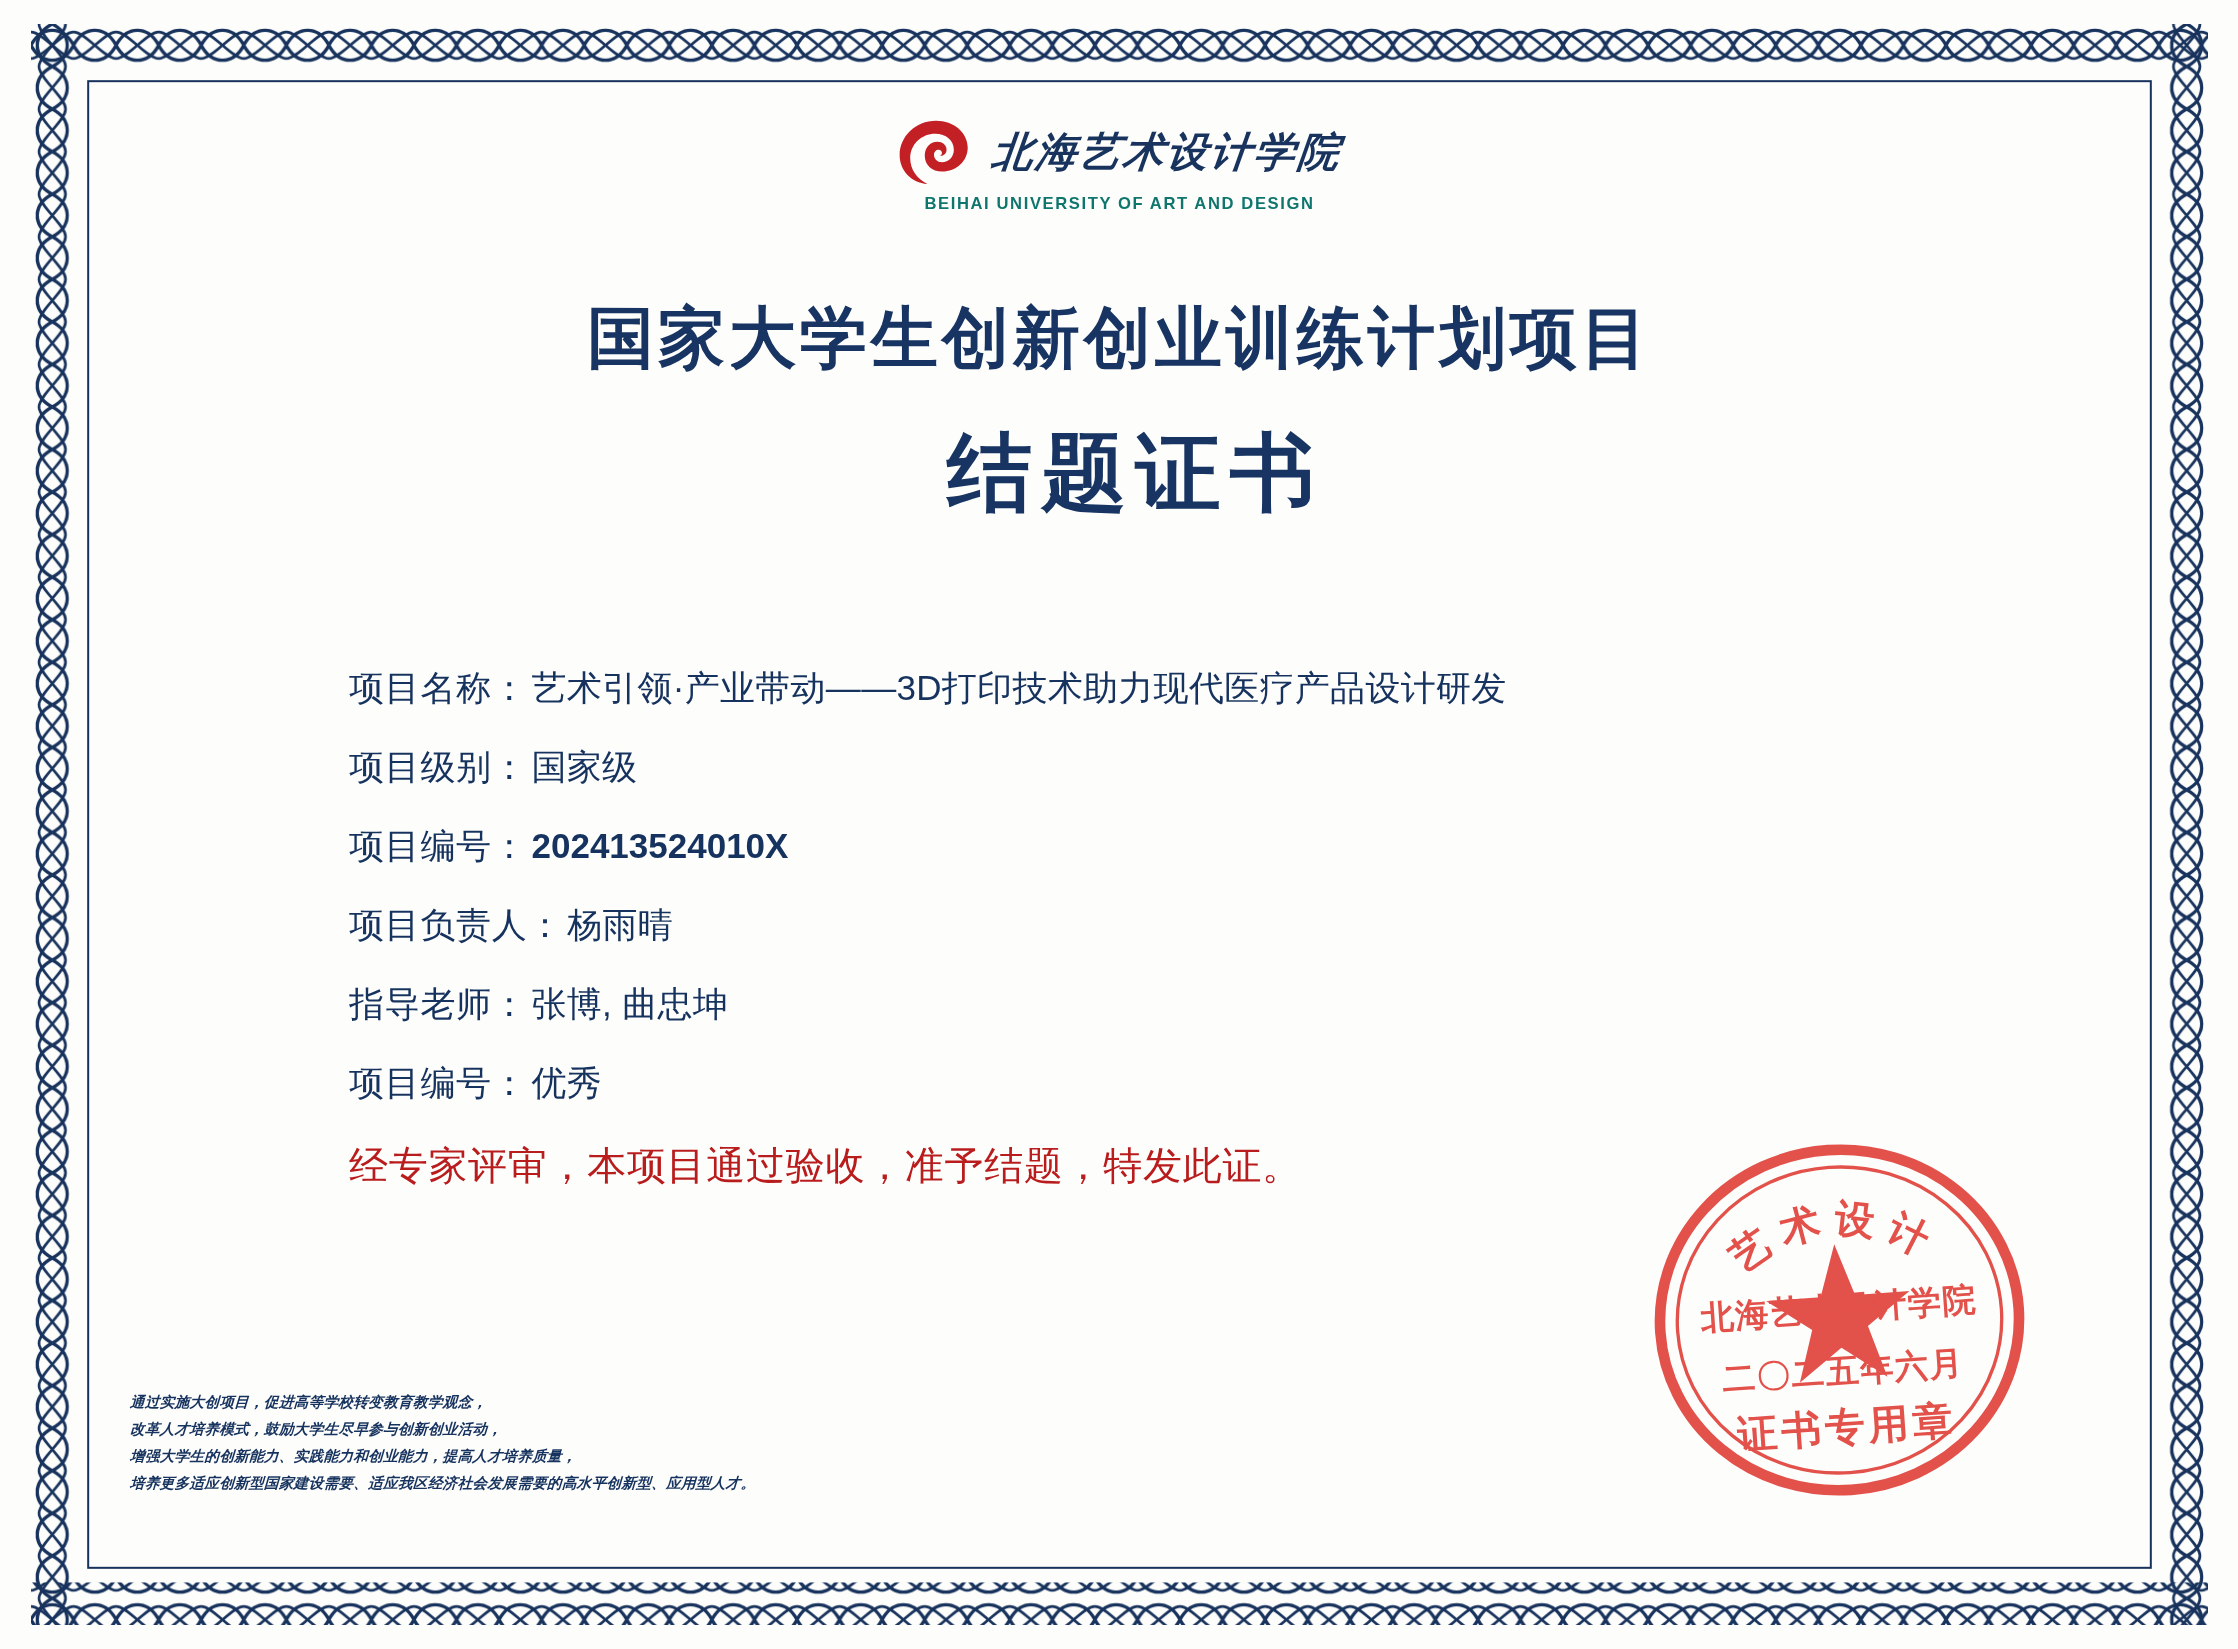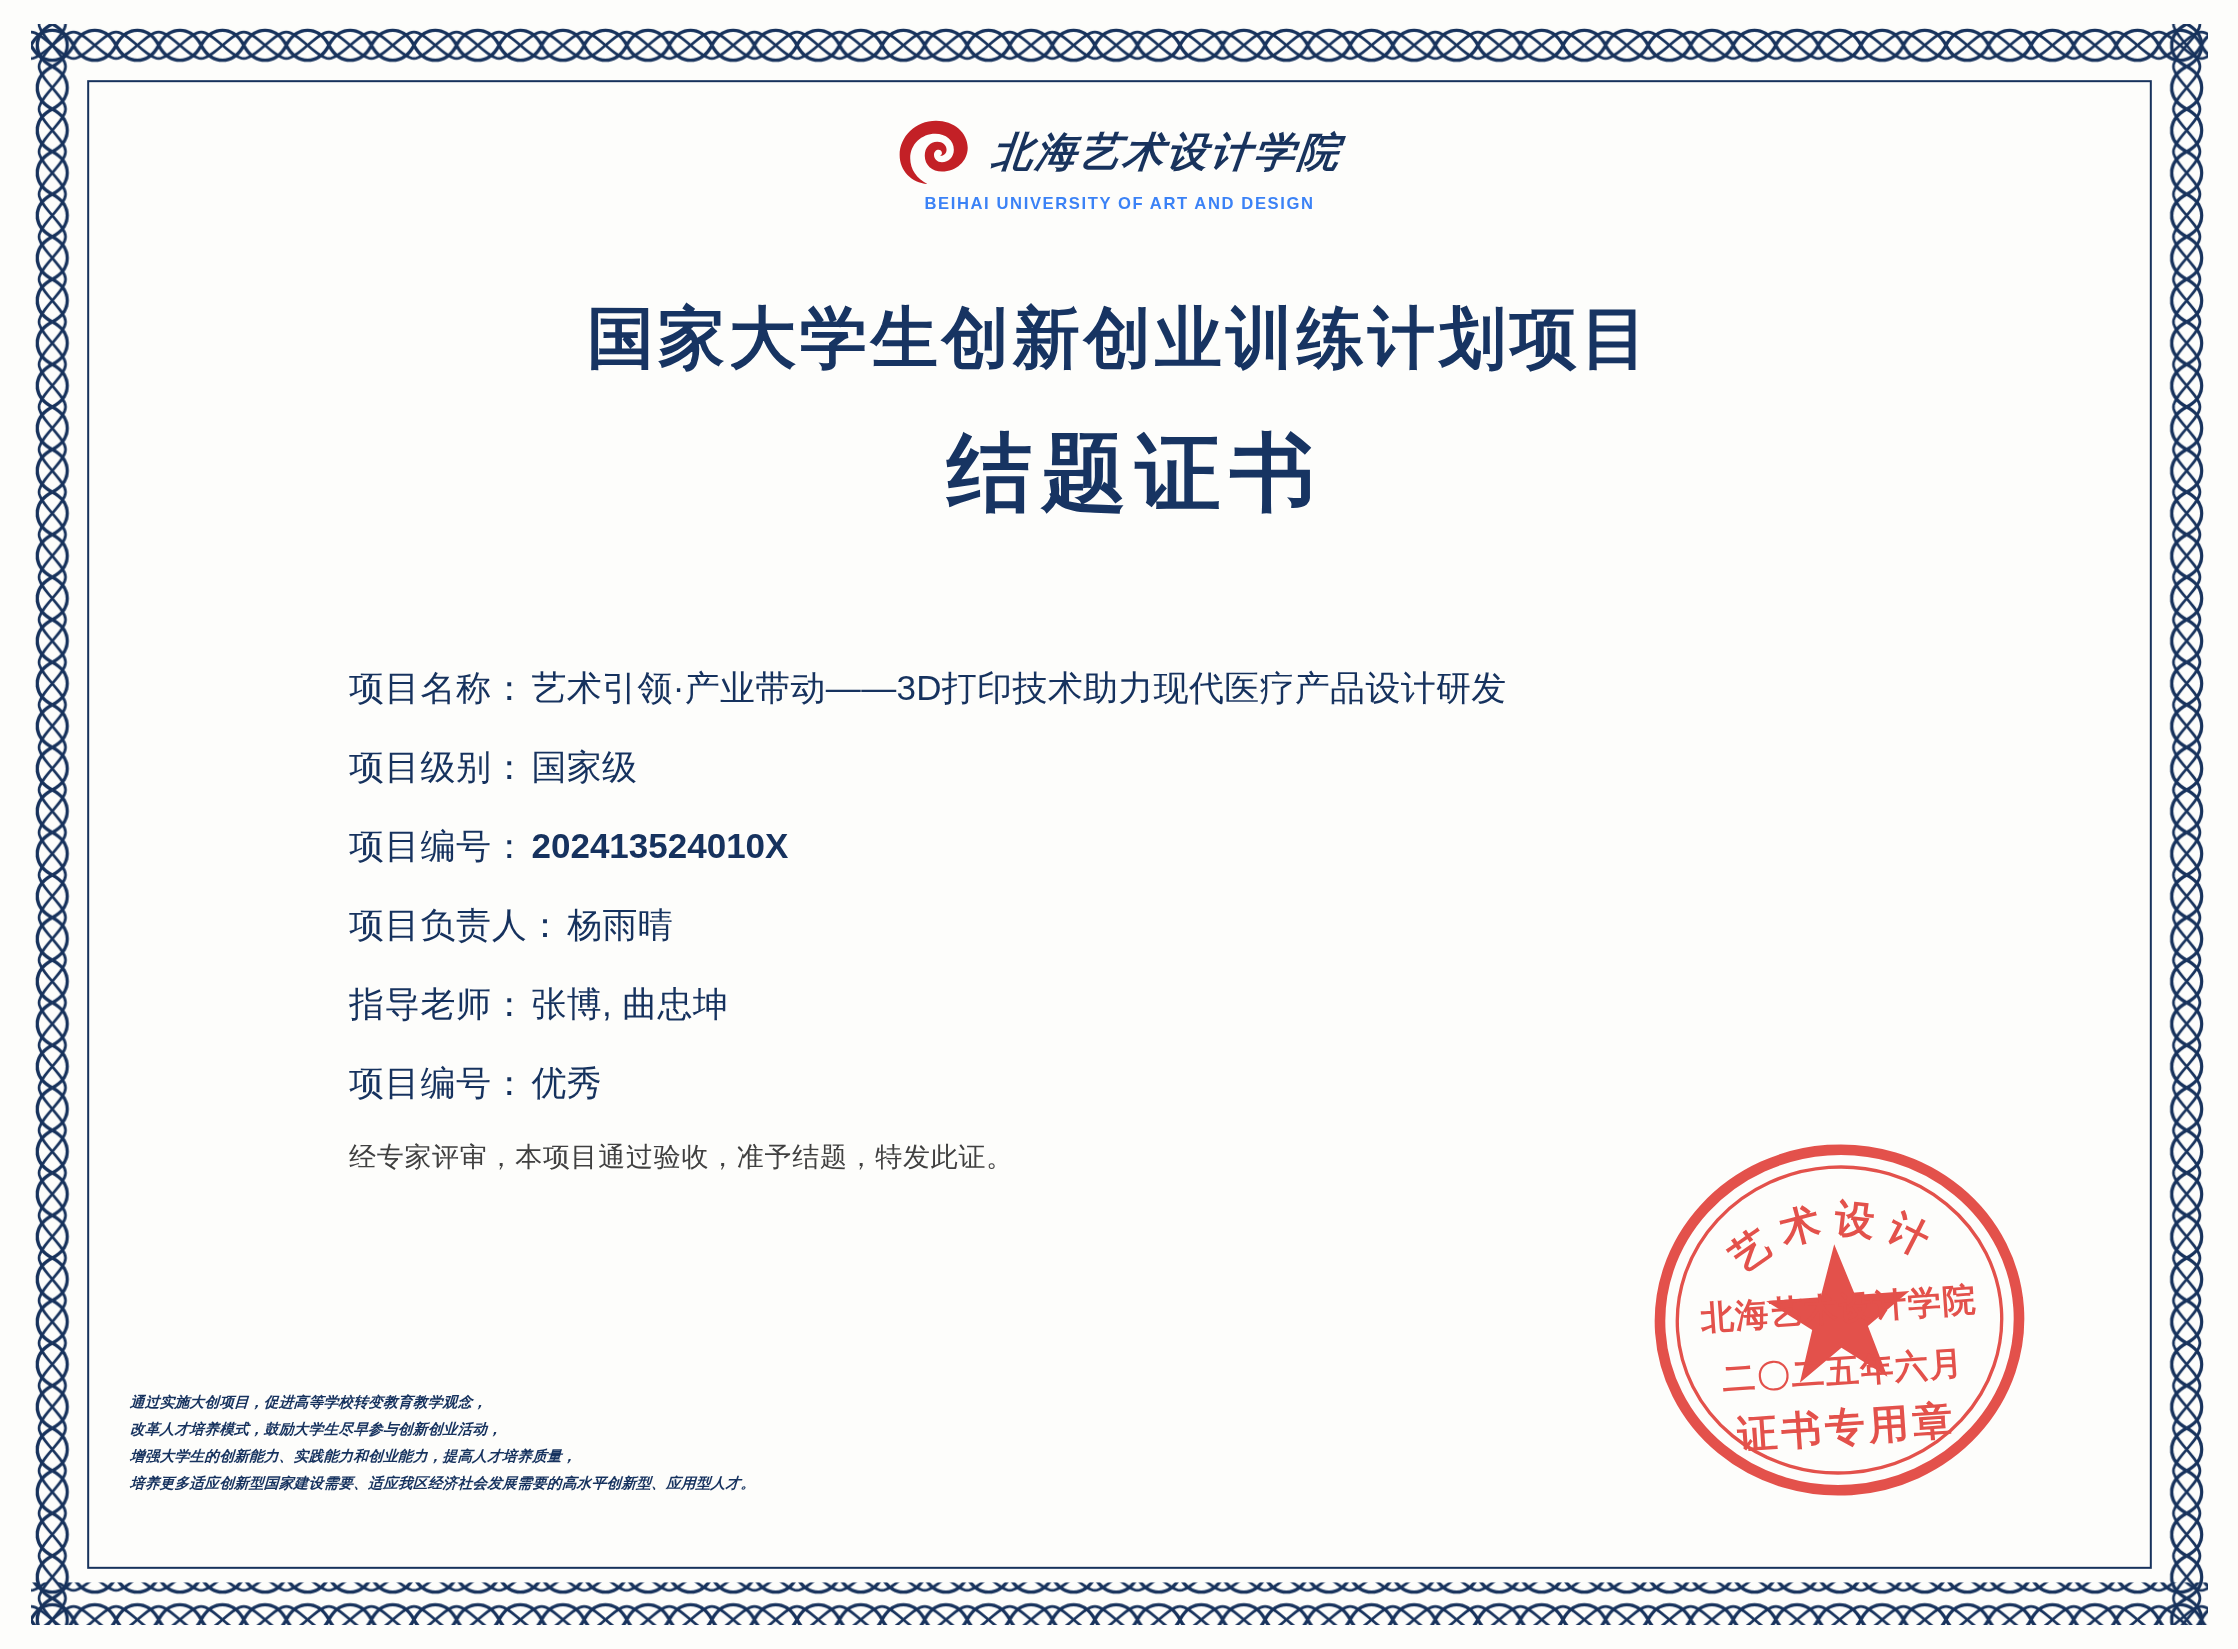--- a/index.html
+++ b/index.html
@@ -58,21 +58,21 @@
     color: #18335d;
     letter-spacing: 2.7px;
     font-style: italic;
     transform: skewX(-6deg);
     white-space: nowrap;
   }
   .logo-en {
     margin-top: 6.7px;
     font-size: 16.6px;
     letter-spacing: 1.6px;
-    color: #3b82f6;
+    color: #0f766e;
     font-weight: 700;
     font-family: "Liberation Sans", sans-serif;
   }
 
   
   .title-main {
     position: absolute;
     top: 293px;
     left: 0;
     width: 100%;
@@ -123,22 +123,22 @@
     font-weight: 400;
     letter-spacing: 0.3px;
     margin-left: 4px;
   }
   .field-value.regular-num {
     font-weight: 700;
     letter-spacing: 0px;
   }
   .statement {
     margin-top: 28px;
-    font-size: 27px;
-    color: #404040;
+    font-size: 39px;
+    color: #b91c1c;
     letter-spacing: 0.7px;
     white-space: nowrap;
   }
 
   
   .footer-note {
     position: absolute;
     left: 130px;
     bottom: 152px;
     color: #16325e;

